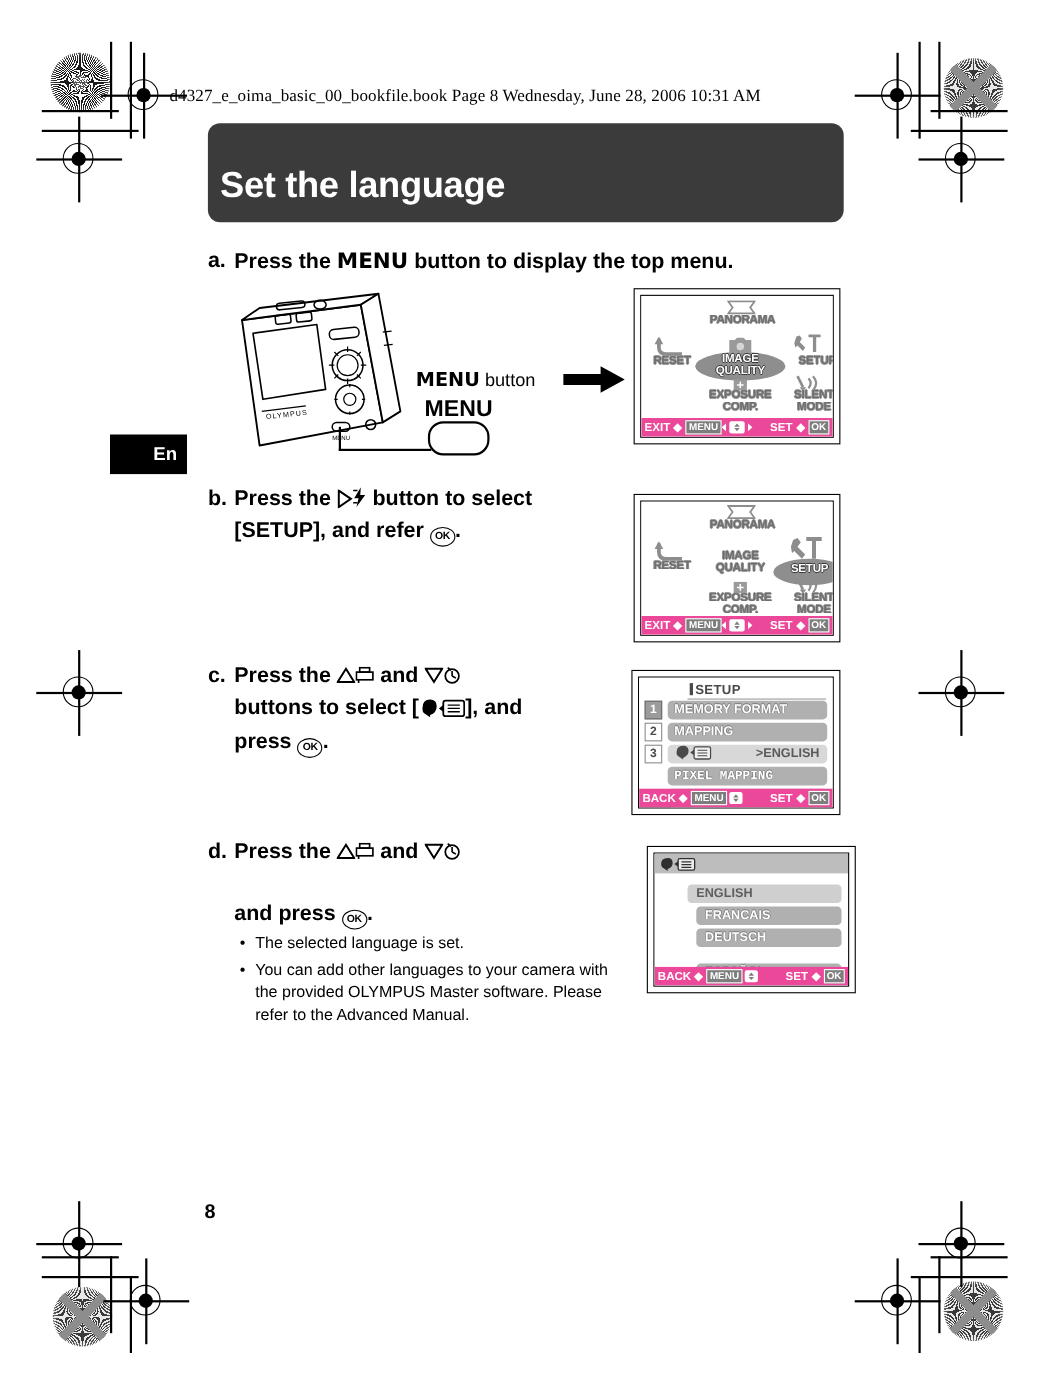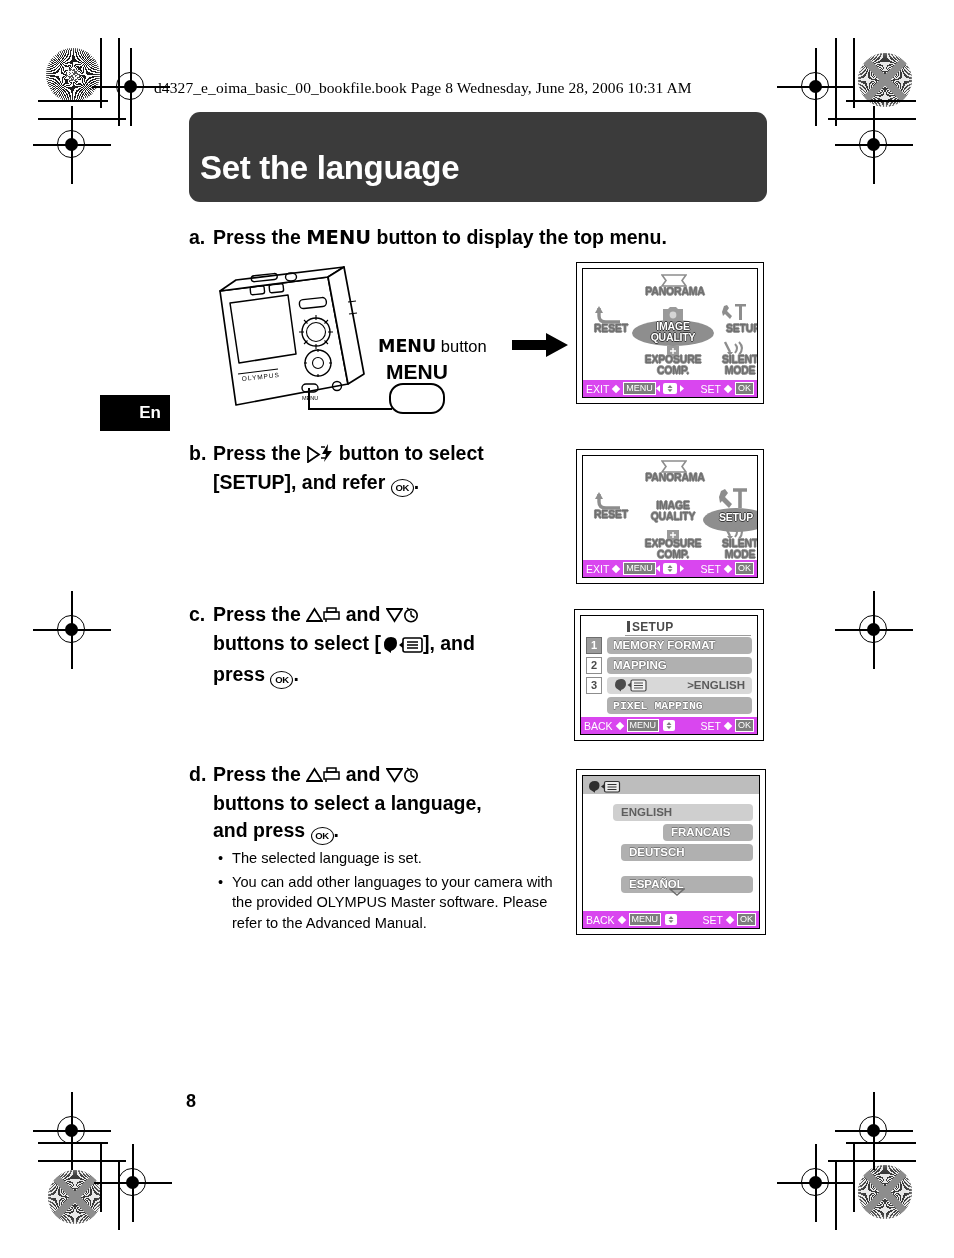--- a/index.html
+++ b/index.html
@@ -77,22 +77,22 @@
   .lcd-inner{position:absolute;inset:5px;background:#fff;border:1.4px solid #000;box-sizing:border-box;
      overflow:hidden;}
   .topmenu{position:relative;width:100%;height:100%;background:#fff;}
 
   .tm-item{position:absolute;text-align:center;color:#6f6f6f;font-weight:bold;
      font-size:10.5px;line-height:11px;letter-spacing:-.2px;
      text-shadow:0.7px 0 #9a9a9a,-0.7px 0 #9a9a9a,0 0.7px #9a9a9a,0 -0.7px #9a9a9a;}
   .tm-ellipse{position:absolute;background:#8e8e8e;border-radius:50%;}
   .tm-item.sel{color:#fff;text-shadow:0.8px 0 #3a3a3a,-0.8px 0 #3a3a3a,0 0.8px #3a3a3a,0 -0.8px #3a3a3a;}
 
-  .lcd-bar{position:absolute;left:0;right:0;bottom:0;height:17px;background:#d946ef;
-     display:flex;align-items:center;color:#fff;font-size:10.5px;font-weight:normal;}
+  .lcd-bar{position:absolute;left:0;right:0;bottom:0;height:17px;background:#ec4899;
+     display:flex;align-items:center;color:#fff;font-size:10.5px;font-weight:bold;}
   .lcd-bar .left{position:absolute;left:3px;display:flex;align-items:center;gap:2px;}
   .lcd-bar .right{position:absolute;right:3px;display:flex;align-items:center;gap:2px;}
   .lcd-bar .mid{position:absolute;left:50%;transform:translateX(-50%);display:flex;align-items:center;}
   .key{display:inline-block;border:1.4px solid #fff;padding:0 2px;font-size:9px;line-height:11px;
      background:#7d7d7d;color:#fff;}
   .diamond{display:inline-block;width:6px;height:6px;background:#fff;transform:rotate(45deg);margin:0 2px;}
 
   
   .setup-title{position:absolute;left:46px;top:4px;font-size:12px;font-weight:bold;color:#4a4a4a;
      letter-spacing:.3px;}
@@ -584,48 +584,48 @@
           <rect x="1" y="5" width="15" height="7" fill="none" stroke="#000" stroke-width="1.5"></rect>
           <path d="M3 12 v3" stroke="#000" stroke-width="1.5"></path>
         </svg></span><span> and </span><span class="tri-solid-d"><svg viewBox="0 0 17 16" width="17" height="16">
           <path d="M1 2 L16 2 L8.5 14 Z" fill="none" stroke="#000" stroke-width="1.8"></path>
         </svg></span><span class="g"><svg viewBox="0 0 16 17" width="16" height="17">
           <circle cx="8" cy="9.5" r="6.2" fill="none" stroke="#000" stroke-width="1.6"></circle>
           <path d="M8 9.5 L8 5" stroke="#000" stroke-width="1.5"></path>
           <path d="M8 9.5 L11.5 11.5" stroke="#000" stroke-width="1.5"></path>
           <path d="M4 2 L7 4.5" stroke="#000" stroke-width="1.5"></path>
         </svg></span><br>
-    <span>buttons to select a language,</span><br>
+    <br>
     <span>and press </span><span class="ok-g">OK</span><span>.</span>
   </span>
 </div>
 
 <div class="note" style="left:216px;top:848px;width:348px;">
   <span class="li"><span class="bul">•</span><span>The selected language is set.</span></span>
   <span class="li"><span class="bul">•</span><span>You can add other languages to your camera with the provided OLYMPUS Master software. Please refer to the Advanced Manual.</span></span>
 </div>
 
-<div class="lcd" style="left:576px;top:769px;width:190px;height:166px;">
+<div class="lcd" style="left:588px;top:769px;width:190px;height:134px;">
   <div class="lcd-inner">
     <div style="position:relative;width:100%;height:100%;background:#fff;">
       <div class="lang-head">
         <span style="position:absolute;left:4px;top:3px;">
           <svg viewBox="0 0 34 13" width="34" height="13">
               <path d="M2 6.5 Q2 1 8 1 Q12.5 1 12.5 5.5 Q12.5 9.5 8 11 L8 12.8 L3 9.5 Q2 8 2 6.5 Z" fill="#2f2f2f"></path>
               <path d="M14 6.5 L18 3.5 L18 9.5 Z" fill="#2f2f2f"></path>
               <rect x="17.5" y="1.5" width="15" height="10.5" rx="1.5" fill="#ececec" stroke="#2f2f2f" stroke-width="1.2"></rect>
               <path d="M20.5 4.5 h9 M20.5 7 h9 M20.5 9.5 h9" stroke="#2f2f2f" stroke-width="1"></path>
             </svg>
         </span>
       </div>
 
       <div class="lrow sel" style="left:30px;right:6px;top:28px;">
         <span>ENGLISH</span>
       </div>
-      <div class="lrow" style="left:38px;right:6px;top:48px;margin-left:42px;">
+      <div class="lrow" style="left:38px;right:6px;top:48px;">
         <span>FRANCAIS</span>
       </div>
       <div class="lrow" style="left:38px;right:6px;top:68px;">
         <span>DEUTSCH</span>
       </div>
       <div class="lrow" style="left:38px;right:6px;top:88px;margin-top:12px;">
         <span>ESPAÑOL</span>
       </div>
 
       <div style="position:absolute;left:86px;top:106px;">

